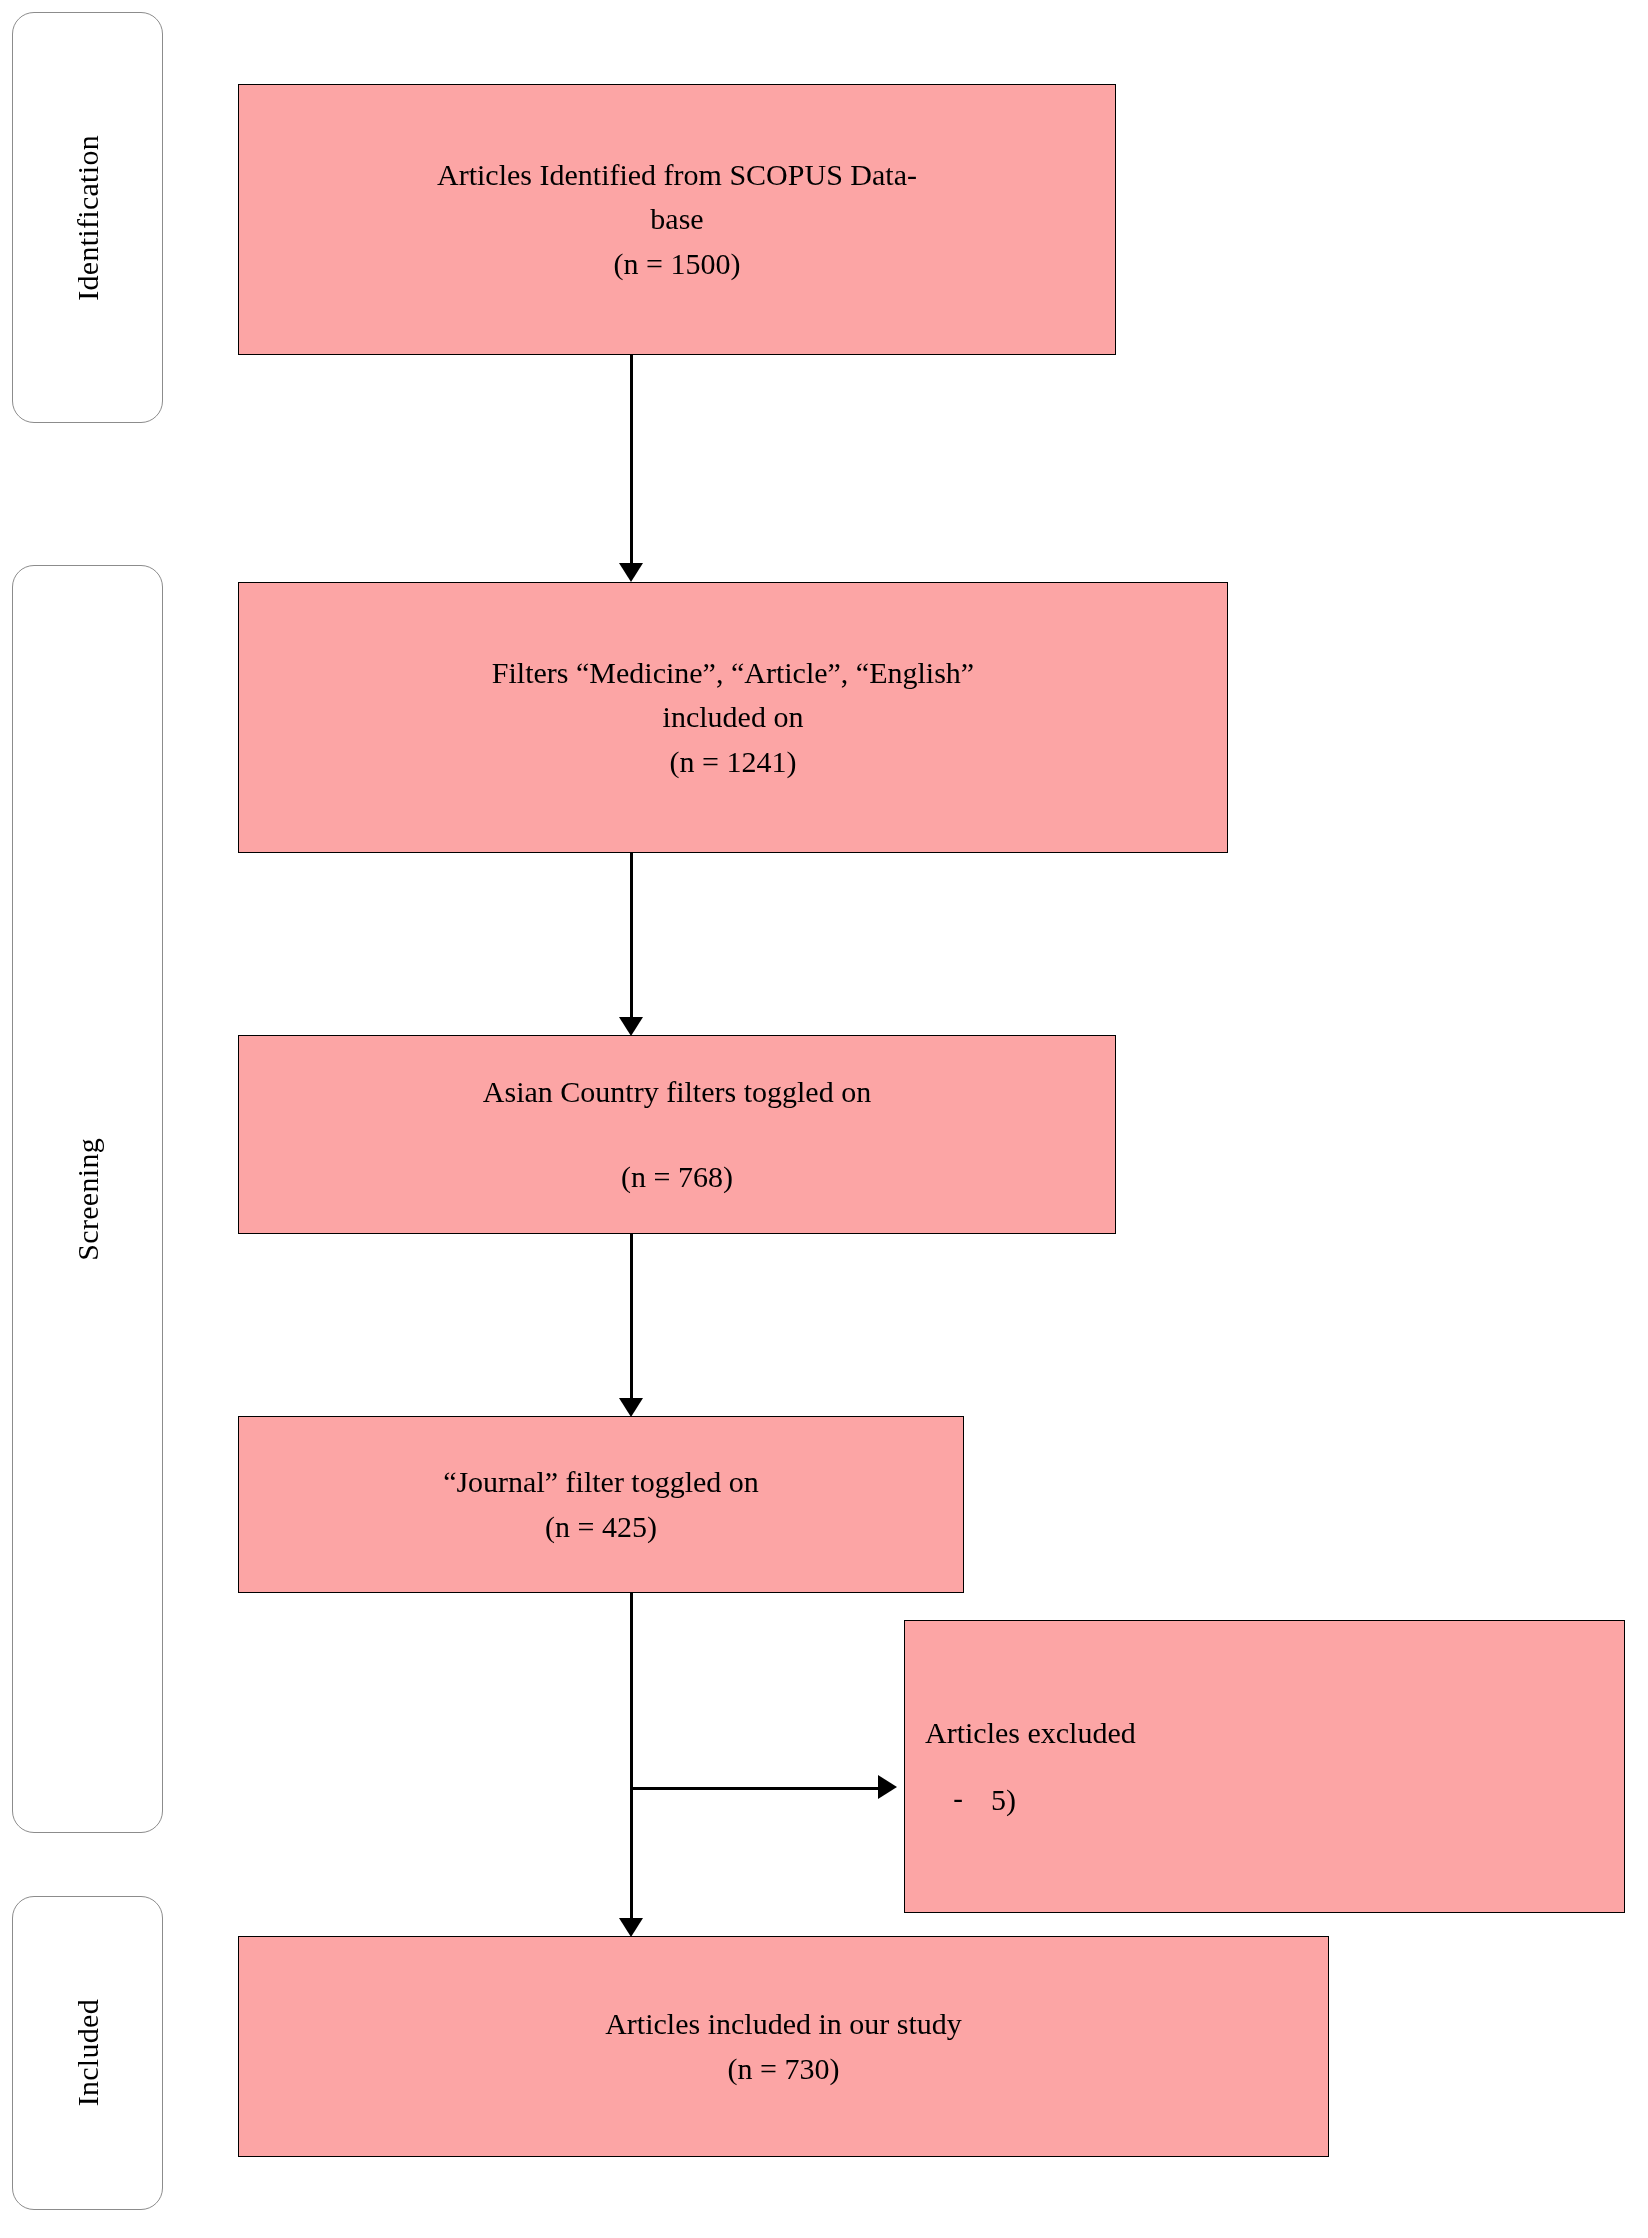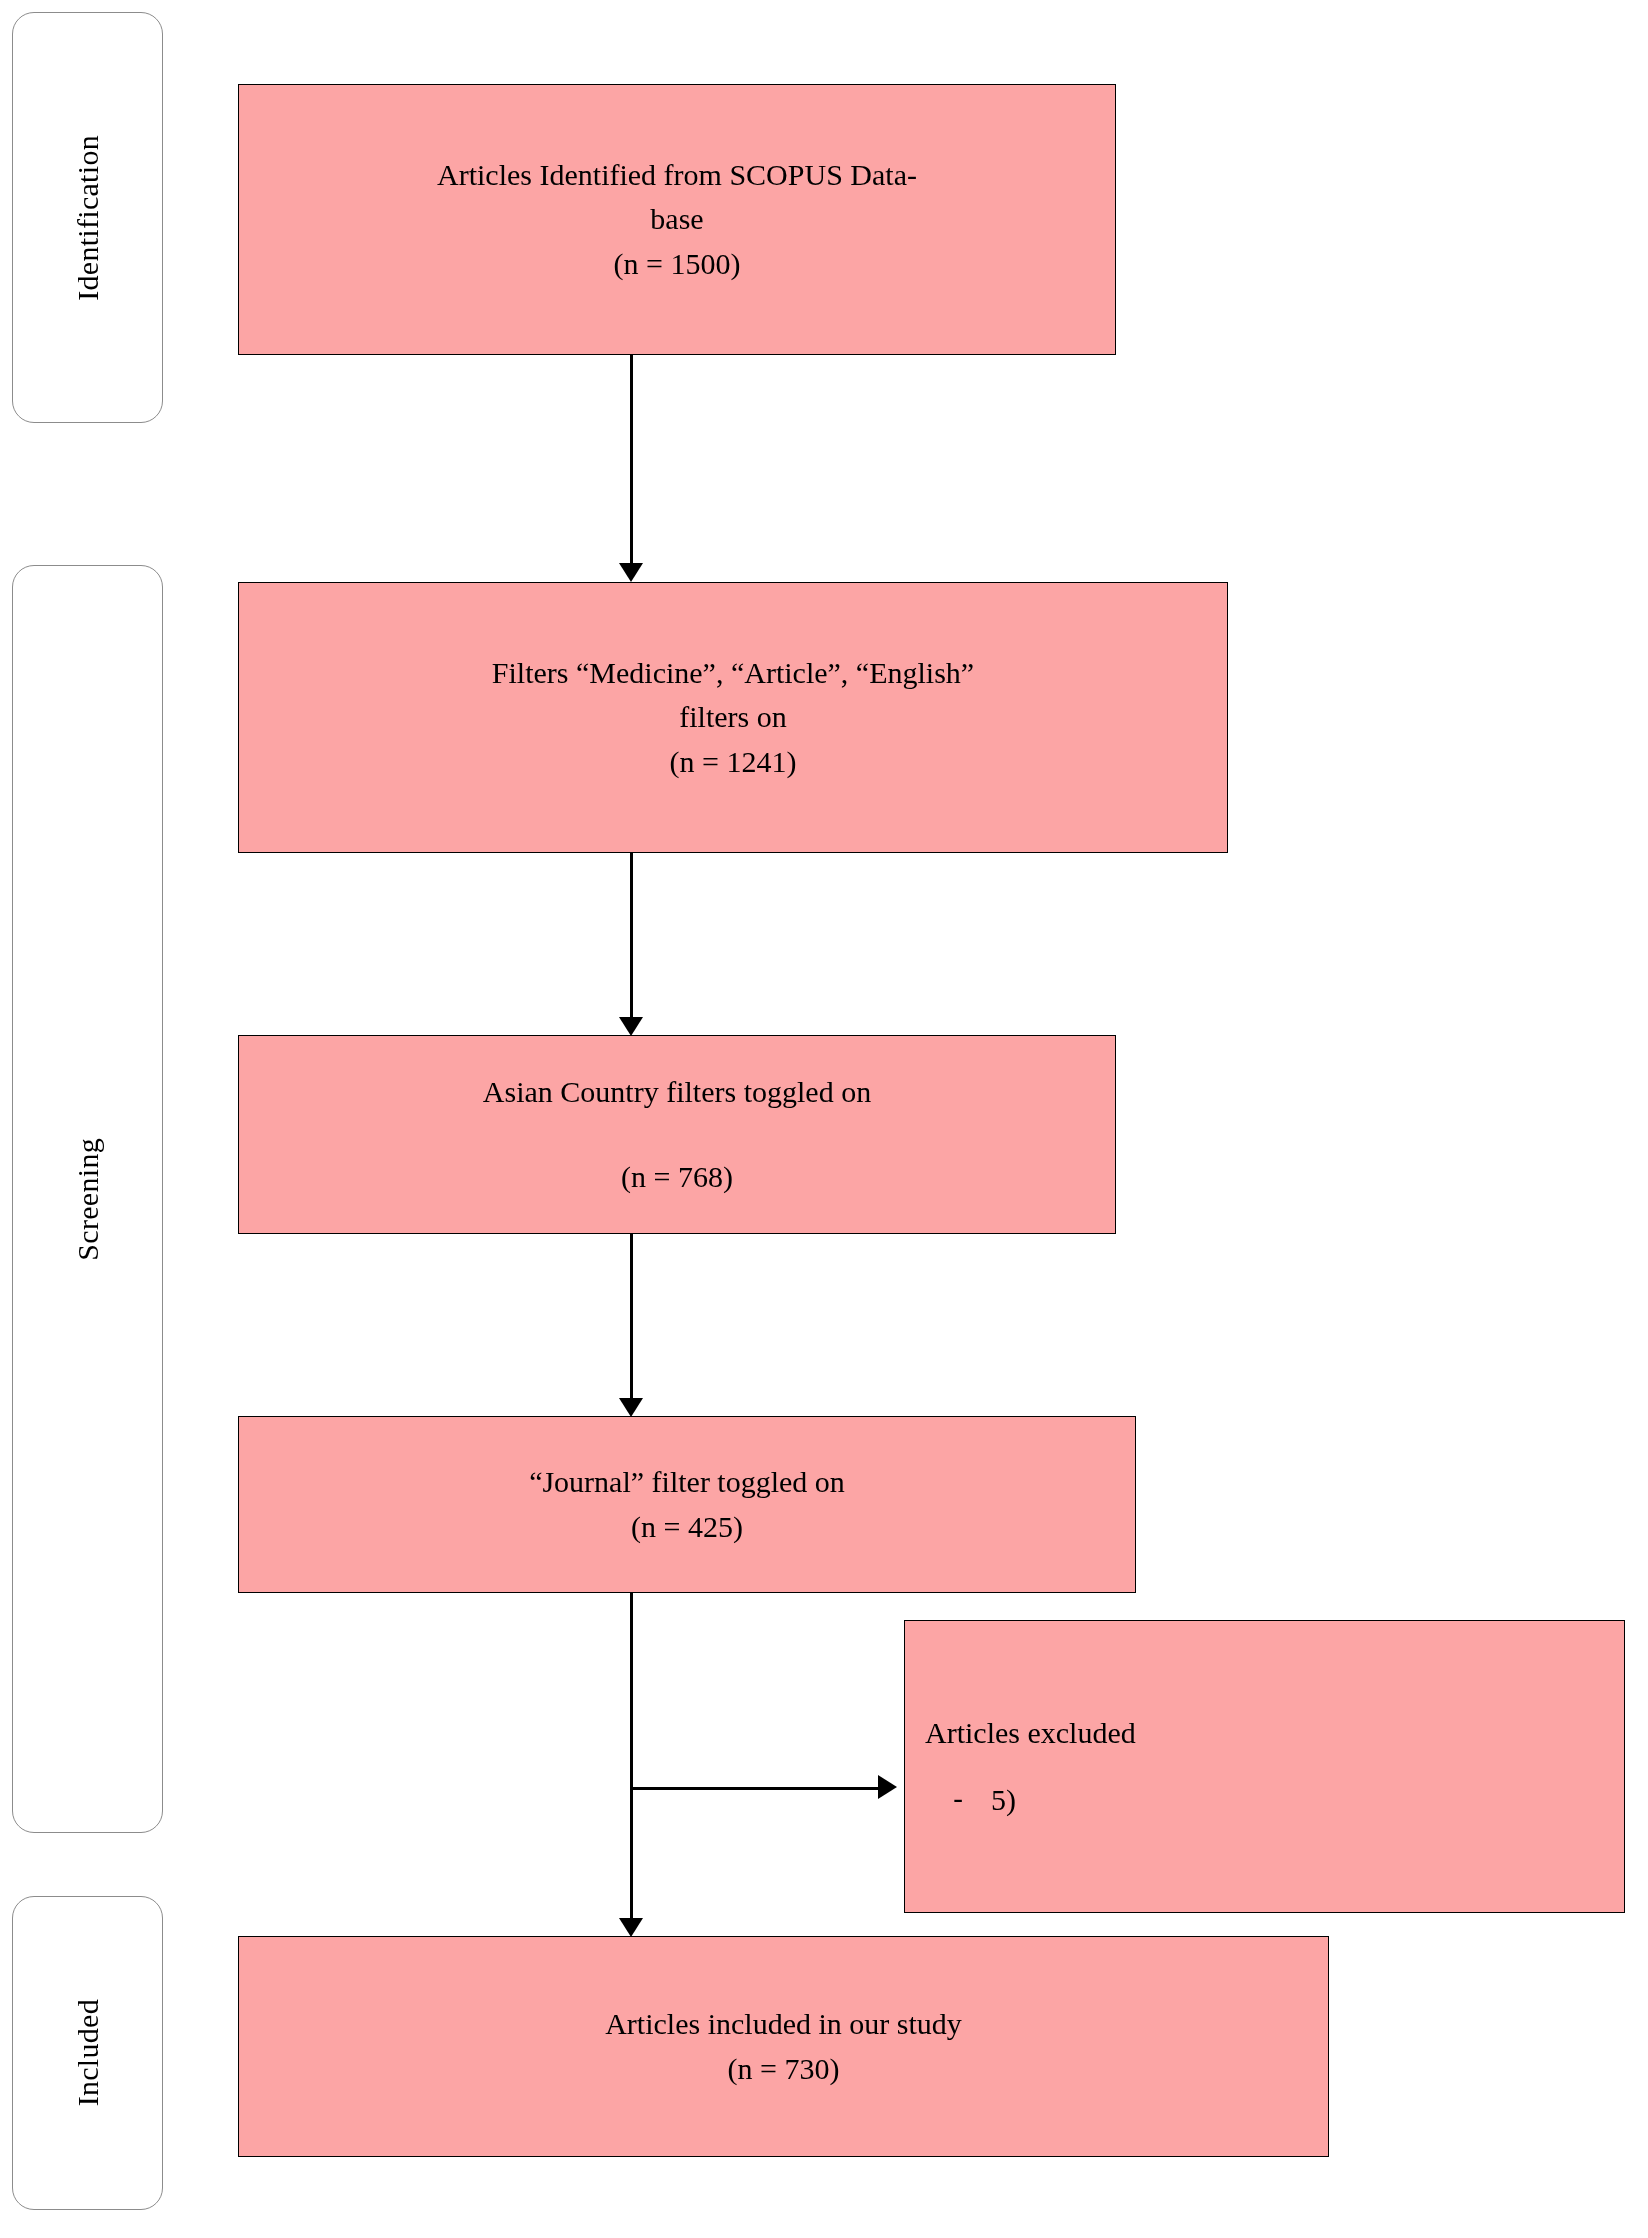--- a/index.html
+++ b/index.html
@@ -130,36 +130,36 @@
     <span class="line">Articles Identified from SCOPUS Data-</span>
     <span class="line">base</span>
     <span class="line">(n = 1500)</span>
   </div>
 
   <div class="vline" style="left:630px; top:355px; height:221px;"></div>
   <div class="arrow-down" style="left:619px; top:563px;"></div>
 
   <div class="box" style="left:238px; top:582px; width:990px; height:271px;">
     <span class="line">Filters “Medicine”, “Article”, “English”</span>
-    <span class="line">filters on</span>
+    <span class="line">included on</span>
     <span class="line">(n = 1241)</span>
   </div>
 
   <div class="vline" style="left:630px; top:852px; height:177px;"></div>
   <div class="arrow-down" style="left:619px; top:1017px;"></div>
 
   <div class="box" style="left:238px; top:1035px; width:878px; height:199px;gap:40px;">
     <span class="line">Asian Country filters toggled on</span>
     <span class="line">(n = 768)</span>
   </div>
 
   <div class="vline" style="left:630px; top:1234px; height:177px;"></div>
   <div class="arrow-down" style="left:619px; top:1398px;"></div>
 
-  <div class="box" style="left:238px; top:1416px; width:898px; height:177px;">
+  <div class="box" style="left:238px; top:1416px; width:726px; height:177px;">
     <span class="line">“Journal” filter toggled on</span>
     <span class="line">(n = 425)</span>
   </div>
 
   <div class="vline" style="left:630px; top:1593px; height:337px;"></div>
   <div class="arrow-down" style="left:619px; top:1918px;"></div>
 
   <div class="hline" style="left:630px; top:1787px; width:254px;"></div>
   <div class="arrow-right" style="left:878px; top:1775px;"></div>
 

